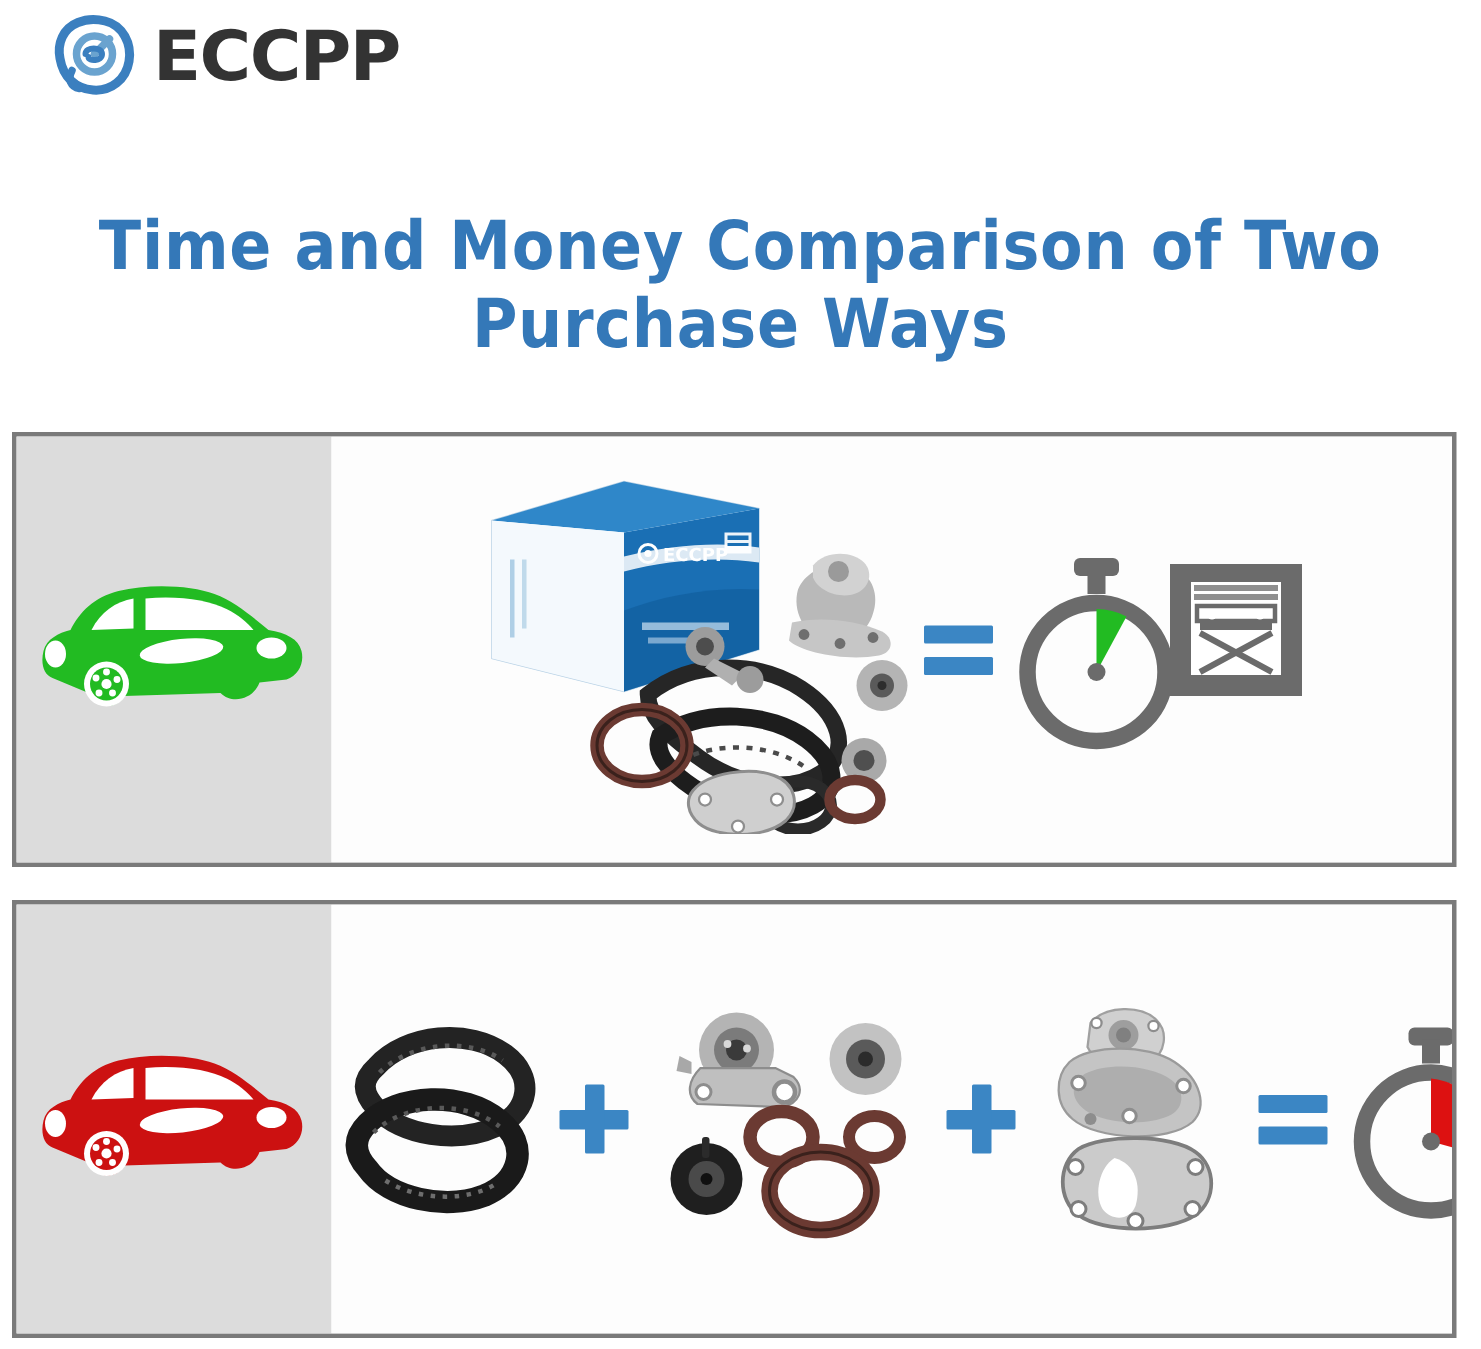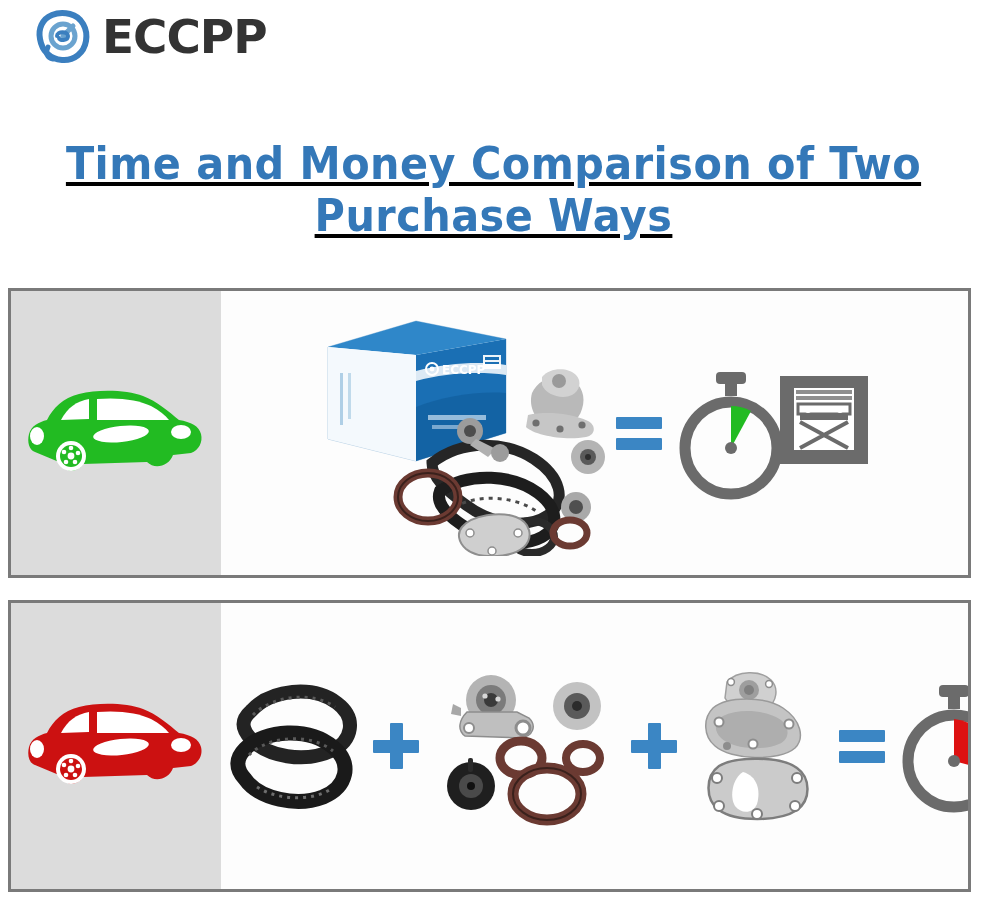--- a/index.html
+++ b/index.html
@@ -41,21 +41,20 @@
     transform-origin: left center;
   }
 
   
   .title-block {
     position: absolute;
     left: 0;
     top: 138px;
     width: 987px;
     text-align: center;
-    text-decoration: underline;
   }
   .title-line {
     font-family: "DejaVu Sans", sans-serif;
     font-size: 45px;
     font-weight: bold;
     color: #3478b8;
     line-height: 52px;
     letter-spacing: 0.5px;
     transform: scaleX(0.92);
   }

